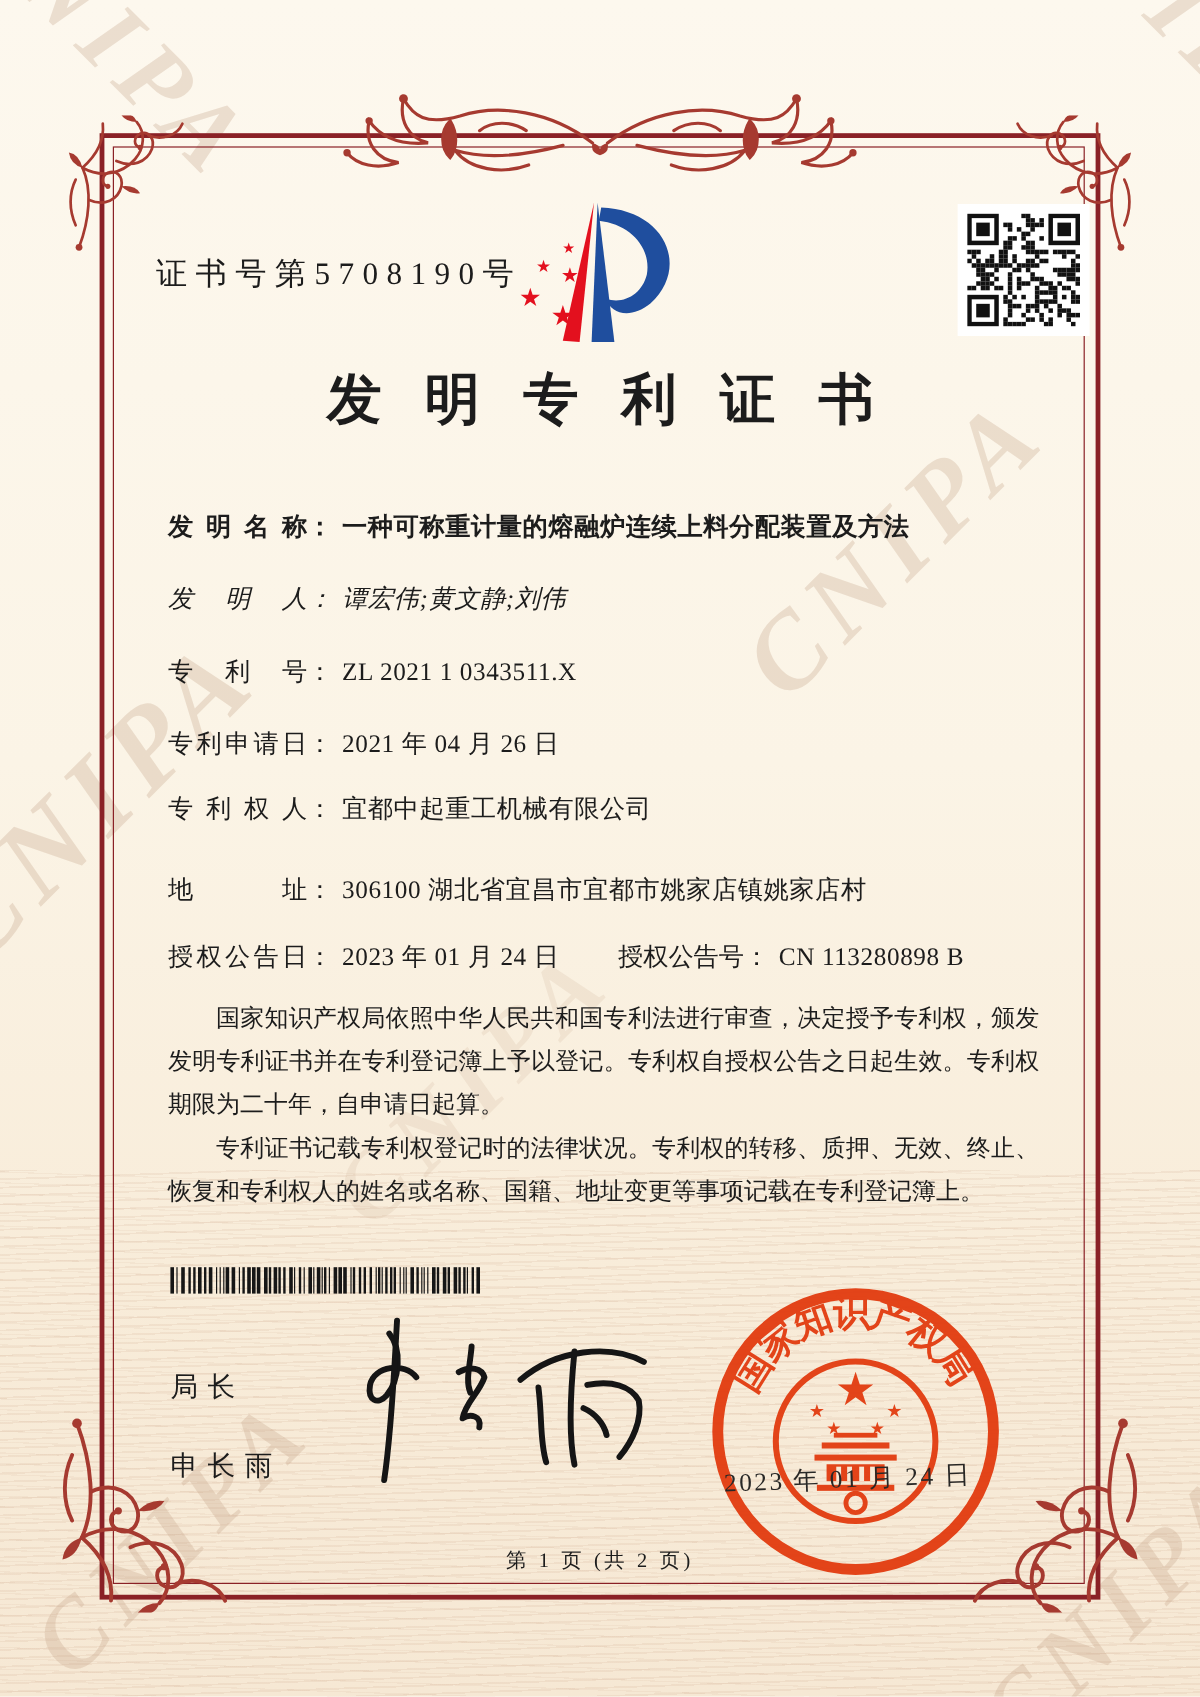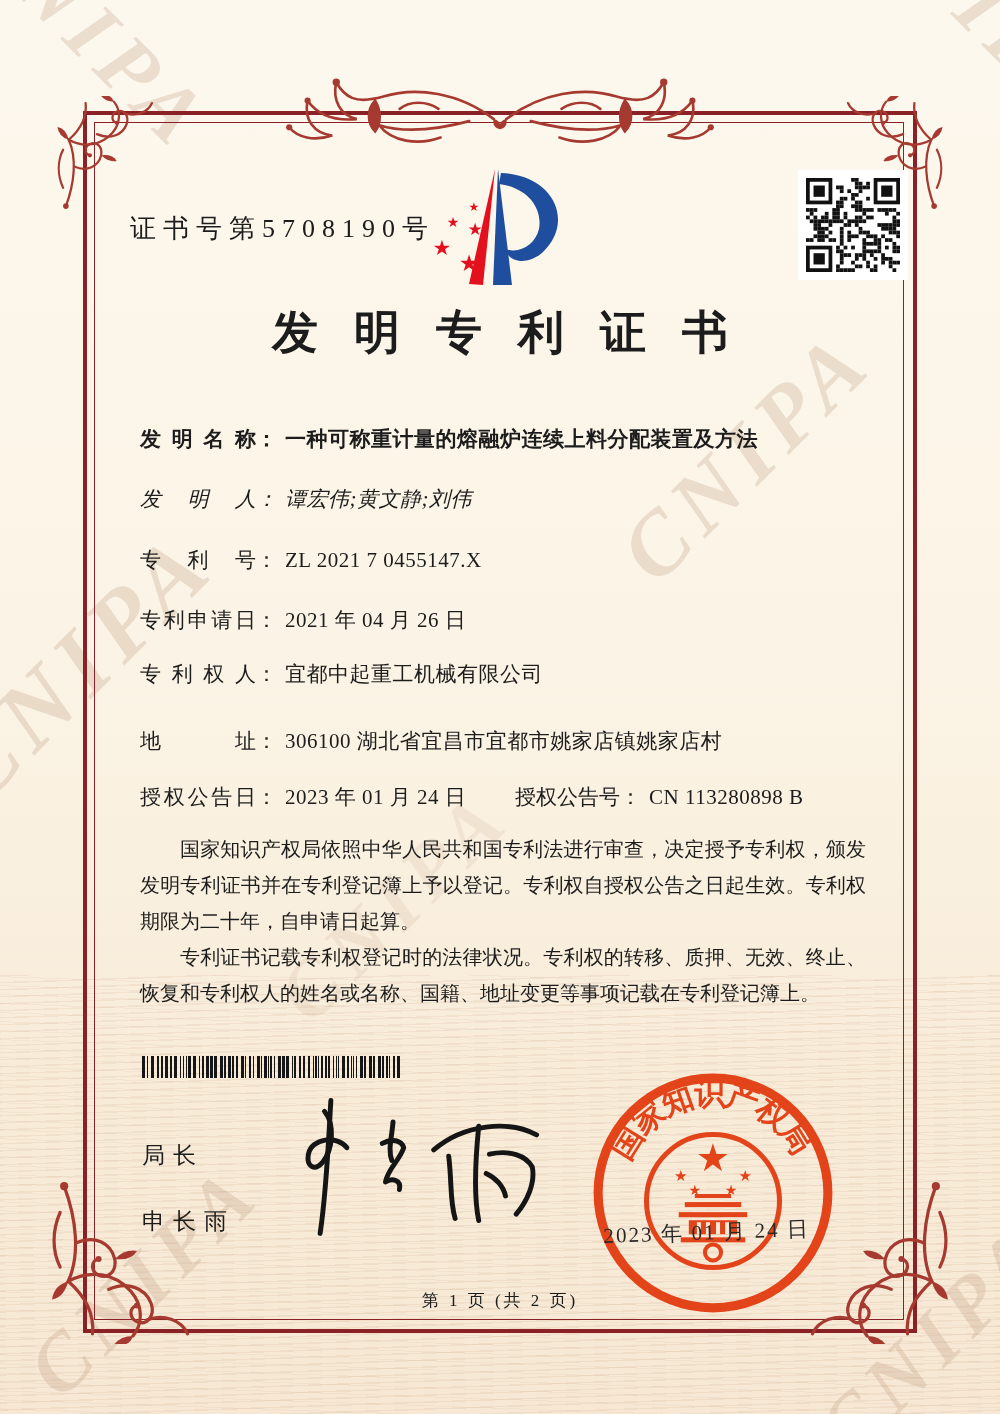--- a/index.html
+++ b/index.html
@@ -358,21 +358,21 @@
 
   <div class="title">发明专利证书</div>
 
   <div class="frow" style="top:425px;font-weight:bold;">
     <span class="flabel">发明名称</span><span class="fcolon">：</span><span class="fvalue">一种可称重计量的熔融炉连续上料分配装置及方法</span>
   </div>
   <div class="frow" style="top:485px;font-style:italic;">
     <span class="flabel">发明人</span><span class="fcolon">：</span><span class="fvalue">谭宏伟;黄文静;刘伟</span>
   </div>
   <div class="frow" style="top:546px;">
-    <span class="flabel">专利号</span><span class="fcolon">：</span><span class="fvalue">ZL 2021 7 0455147.X</span>
+    <span class="flabel">专利号</span><span class="fcolon">：</span><span class="fvalue">ZL 2021 1 0343511.X</span>
   </div>
   <div class="frow" style="top:606px;">
     <span class="flabel">专利申请日</span><span class="fcolon">：</span><span class="fvalue">2021 年 04 月 26 日</span>
   </div>
   <div class="frow" style="top:660px;">
     <span class="flabel">专利权人</span><span class="fcolon">：</span><span class="fvalue">宜都中起重工机械有限公司</span>
   </div>
   <div class="frow" style="top:727px;">
     <span class="flabel">地址</span><span class="fcolon">：</span><span class="fvalue">306100 湖北省宜昌市宜都市姚家店镇姚家店村</span>
   </div>

